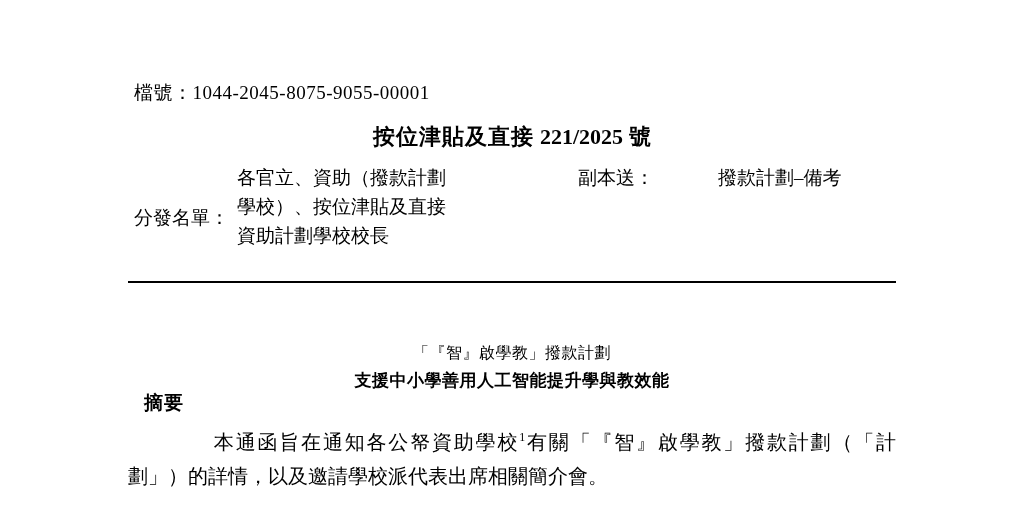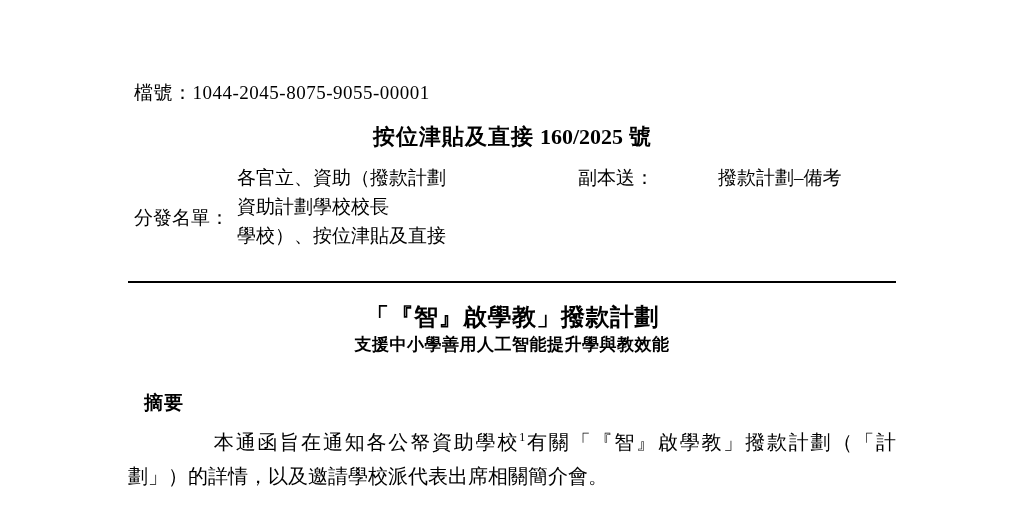--- a/index.html
+++ b/index.html
@@ -108,24 +108,25 @@
 
   
   .title-block {
     position: absolute;
     left: 0;
     top: 303px;
     width: 768px;
     text-align: center;
   }
   .title-line1 {
-    font-size: 24px;
-    font-weight: bold;
+    font-size: 16px;
+    font-weight: normal;
     line-height: 28px;
     letter-spacing: 0.5px;
+    margin-top: 36px;
   }
   .title-line2 {
     font-size: 17px;
     font-weight: bold;
     line-height: 28px;
     letter-spacing: 0.5px;
   }
 
   
   .section-heading {
@@ -159,30 +160,30 @@
 </style>
 </head>
 <body>
 
 <div class="page">
   <div class="doc-body">
 
     <div class="file-ref">檔號：1044-2045-8075-9055-00001</div>
 
     <div class="circular-line">
-      <span class="circ-label">按位津貼及直接</span><span class="circ-number">160/2025</span><span class="circ-suffix">號</span>
+      <span class="circ-label">按位津貼及直接</span><span class="circ-number">221/2025</span><span class="circ-suffix">號</span>
     </div>
 
     <div class="dist-block">
       <div class="dist-row">
         <div class="dist-label">分發名單：</div>
         <div class="dist-value">
           <div>各官立、資助（撥款計劃</div>
+          <div>學校）、按位津貼及直接</div>
           <div>資助計劃學校校長</div>
-          <div>學校）、按位津貼及直接</div>
         </div>
       </div>
     </div>
 
     <div class="cc-block">
       <span class="cc-label">副本送：</span>
       <span class="cc-value">撥款計劃–備考</span>
     </div>
 
     <div class="divider"></div>

